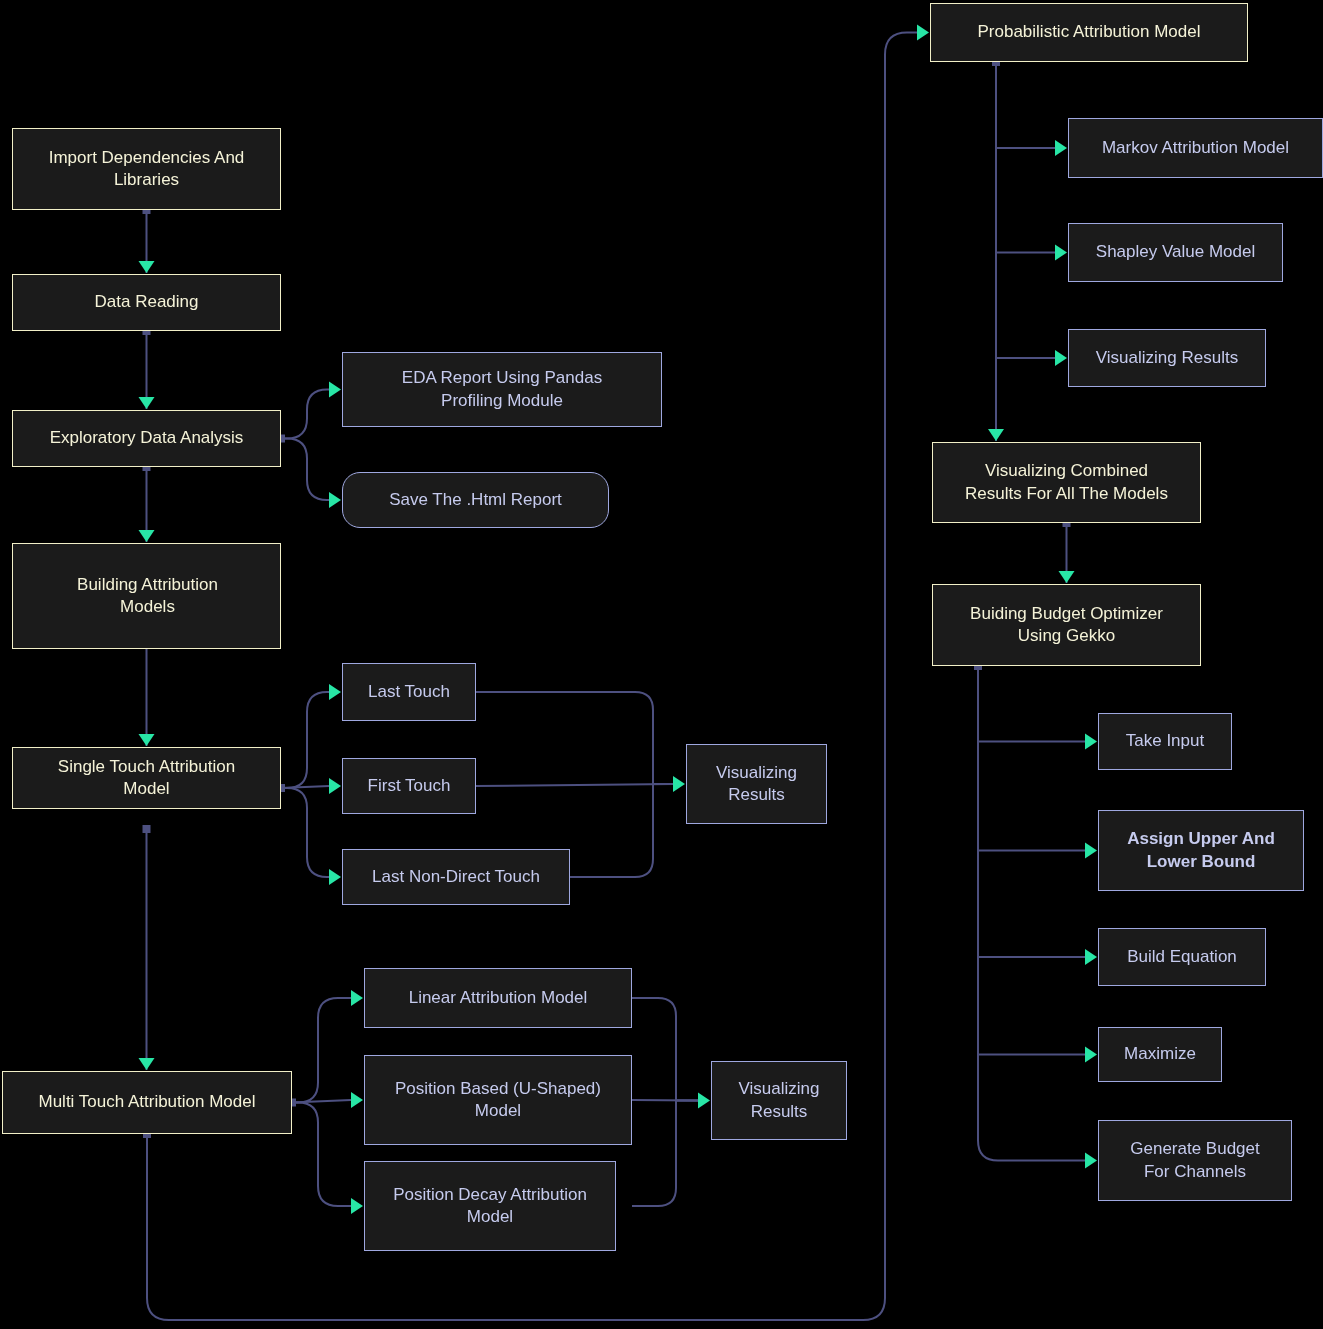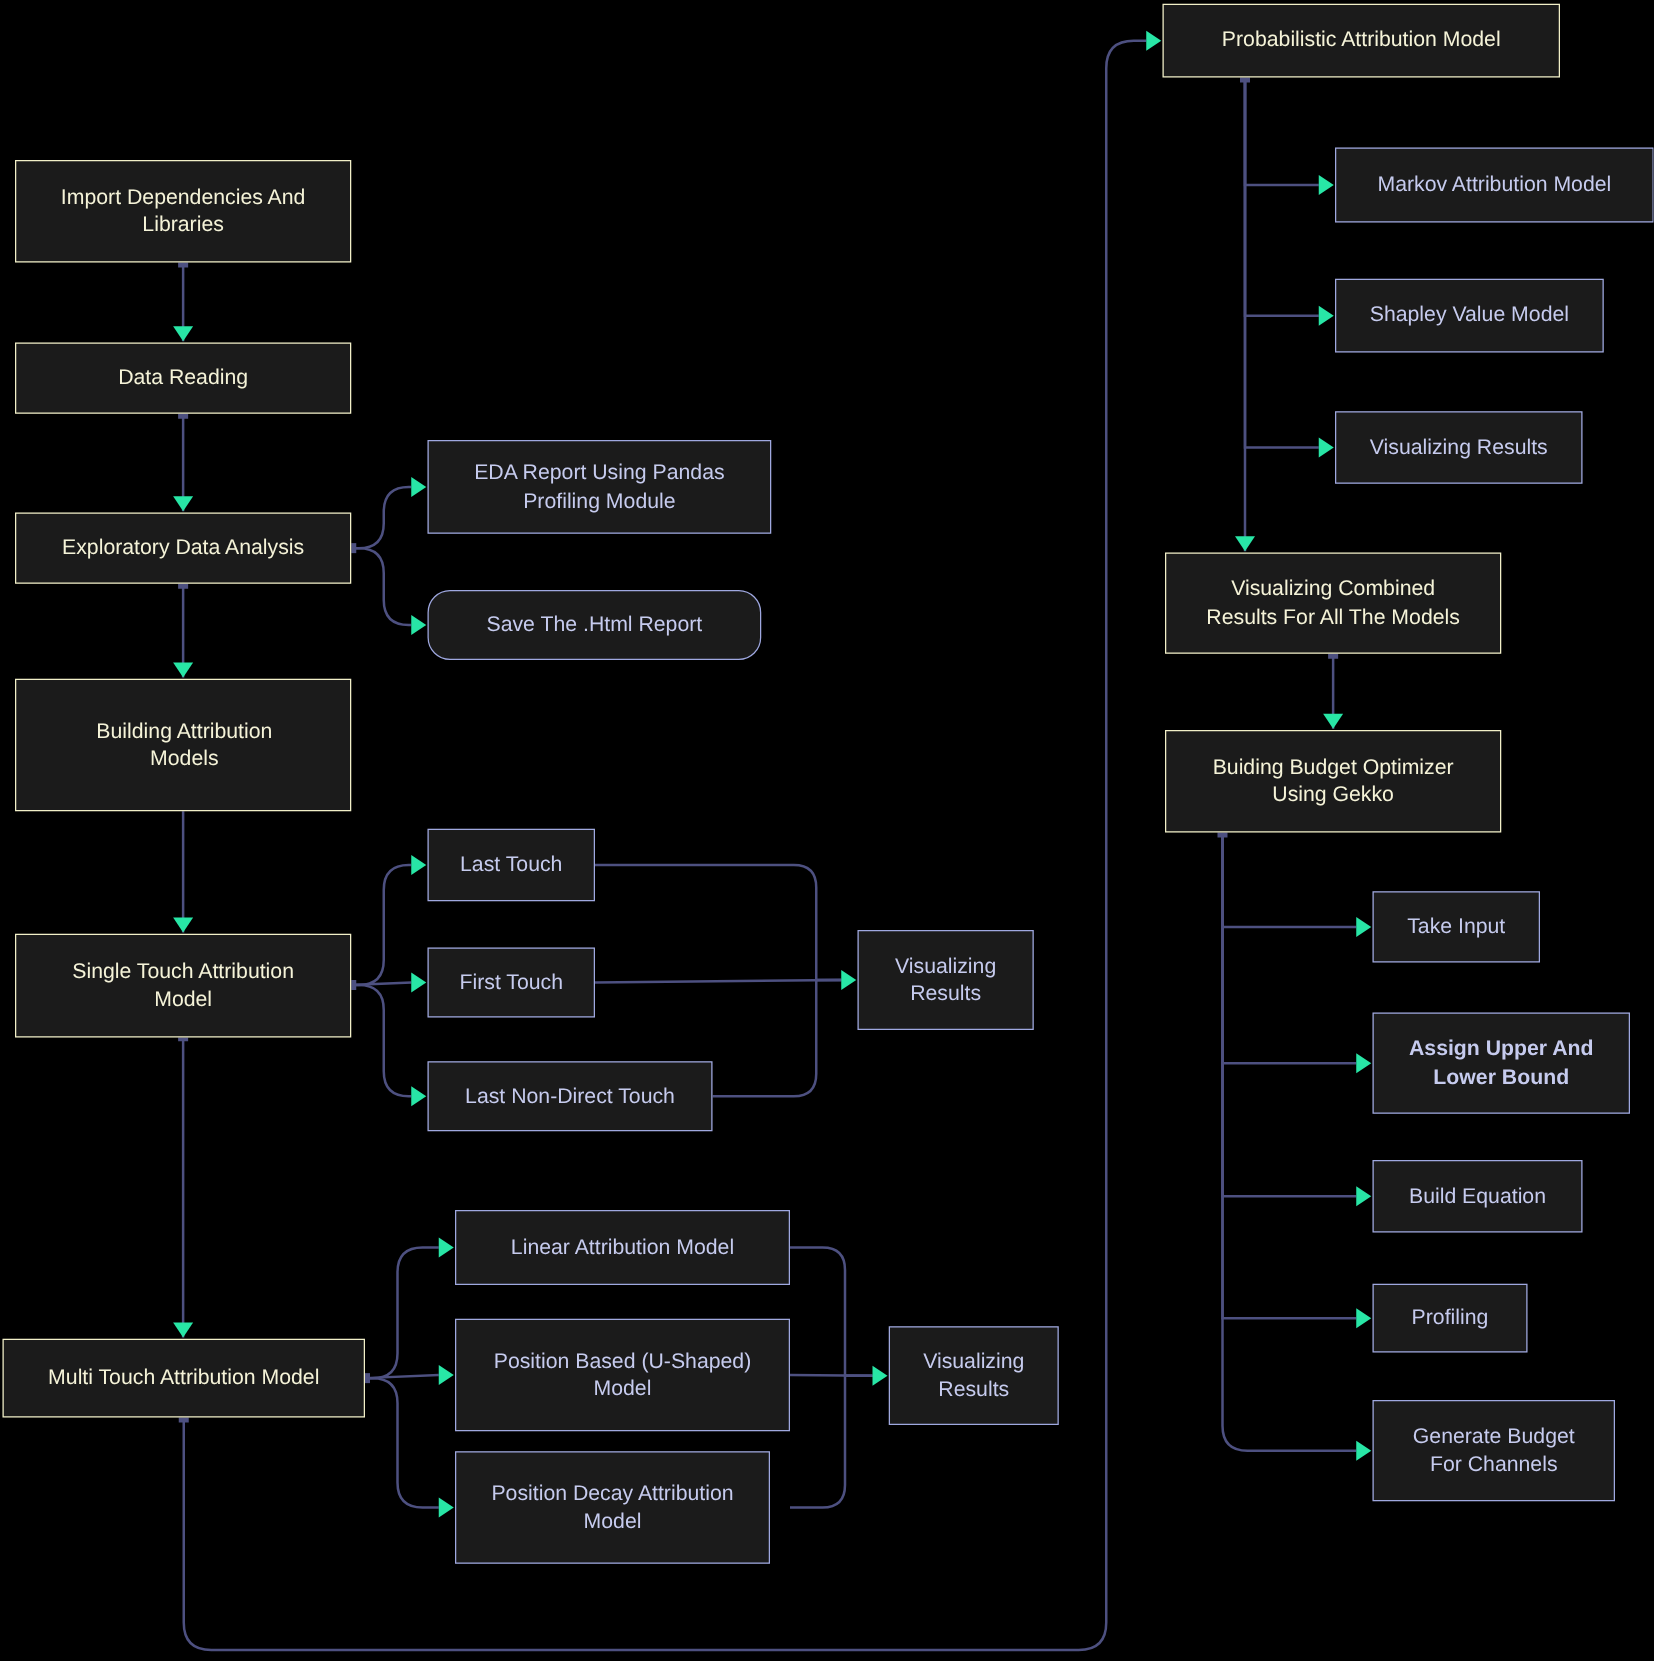--- a/index.html
+++ b/index.html
@@ -130,32 +130,32 @@
       <div class="node node-primary" style="left: 12px; top: 128px; width: 269px; height: 82px;">
         <span class="node-label">Import Dependencies And
 Libraries</span>
       </div>
       <div class="node node-primary" style="left: 12px; top: 274px; width: 269px; height: 57px;">
         <span class="node-label">Data Reading</span>
       </div>
       <div class="node node-primary" style="left: 12px; top: 410px; width: 269px; height: 57px;">
         <span class="node-label">Exploratory Data Analysis</span>
       </div>
-      <div class="node node-secondary" style="left: 342px; top: 352px; width: 275px; height: 75px; justify-content: center;">
+      <div class="node node-secondary" style="left: 342px; top: 352px; width: 320px; height: 75px; justify-content: center;">
         <span class="node-label">EDA Report Using Pandas
 Profiling Module</span>
       </div>
       <div class="node node-secondary" style="left: 342px; top: 472px; width: 267px; height: 56px; border-radius: 18px;">
         <span class="node-label">Save The .Html Report</span>
       </div>
       <div class="node node-primary" style="left: 12px; top: 543px; width: 269px; height: 106px; padding-left: 12px;">
         <span class="node-label">Building Attribution
 Models</span>
       </div>
-      <div class="node node-primary" style="left: 12px; top: 747px; width: 269px; height: 83px;">
+      <div class="node node-primary" style="left: 12px; top: 747px; width: 269px; height: 62px;">
         <span class="node-label">Single Touch Attribution
 Model</span>
       </div>
       <div class="node node-secondary" style="left: 342px; top: 663px; width: 134px; height: 58px;">
         <span class="node-label">Last Touch</span>
       </div>
       <div class="node node-secondary" style="left: 342px; top: 758px; width: 134px; height: 56px;">
         <span class="node-label">First Touch</span>
       </div>
       <div class="node node-secondary" style="left: 342px; top: 849px; width: 228px; height: 56px;">
@@ -207,20 +207,20 @@
         <span class="node-label">Take Input</span>
       </div>
       <div class="node node-secondary" style="left: 1098px; top: 810px; width: 206px; height: 81px; font-weight: bold;">
         <span class="node-label">Assign Upper And
 Lower Bound</span>
       </div>
       <div class="node node-secondary" style="left: 1098px; top: 928px; width: 168px; height: 58px;">
         <span class="node-label">Build Equation</span>
       </div>
       <div class="node node-secondary" style="left: 1098px; top: 1027px; width: 124px; height: 55px;">
-        <span class="node-label">Profiling</span>
+        <span class="node-label">Maximize</span>
       </div>
       <div class="node node-secondary" style="left: 1098px; top: 1120px; width: 194px; height: 81px;">
         <span class="node-label">Generate Budget
 For Channels</span>
       </div>
     </div>
 </div>
 
 </body></html>

